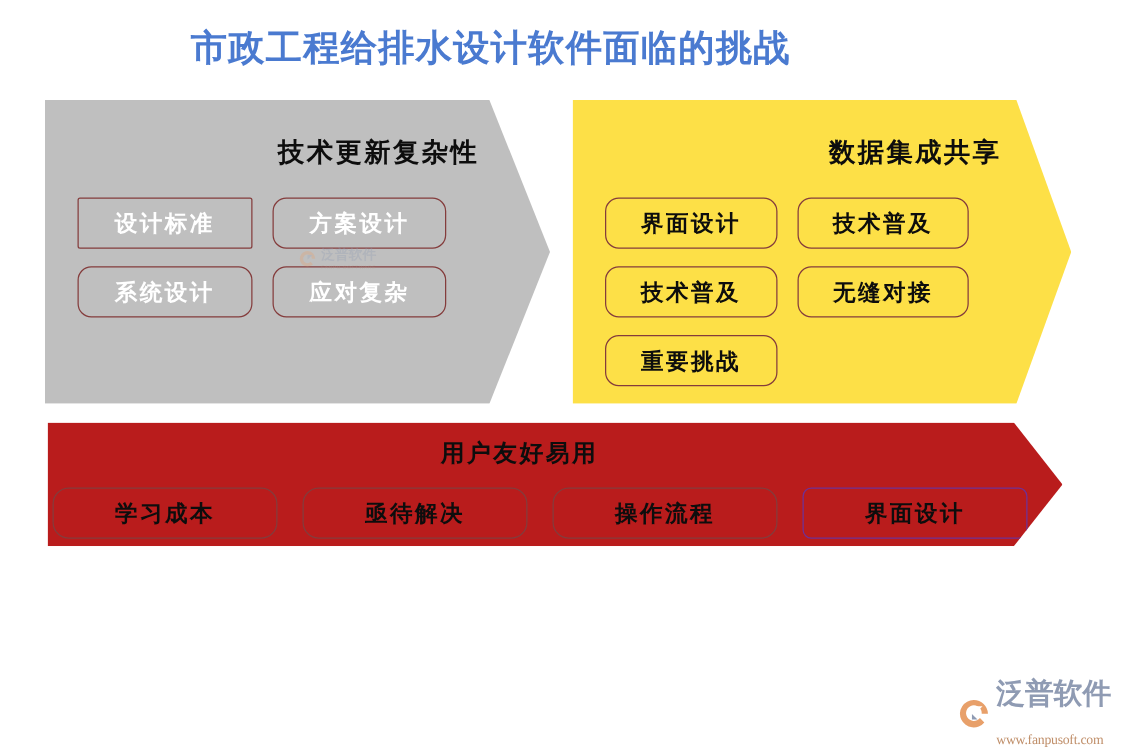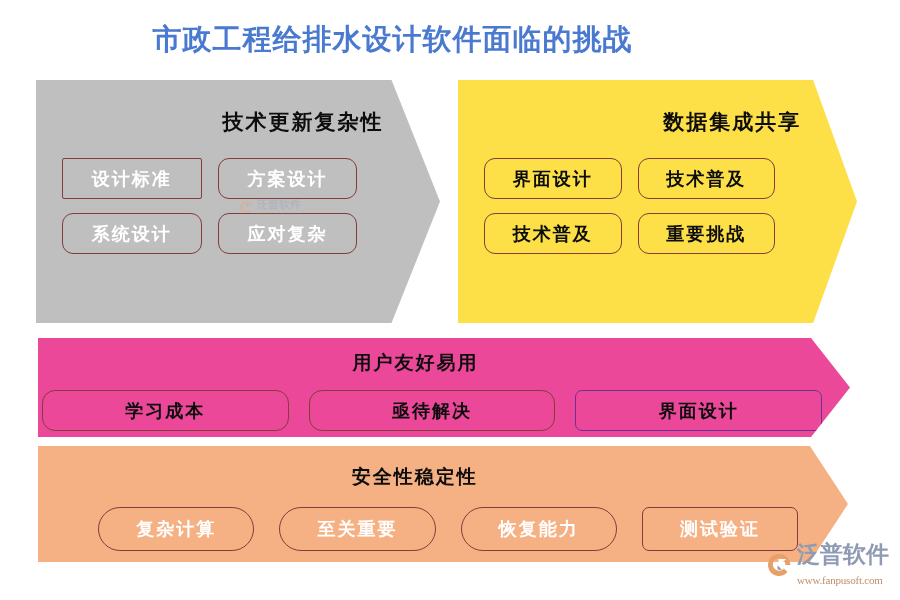--- a/index.html
+++ b/index.html
@@ -97,21 +97,21 @@
   
   .band {
     position: absolute;
     left: 38px;
     box-sizing: border-box;
   }
   .band-pink {
     top: 338px;
     width: 812px;
     height: 99px;
-    background: #ec4899;
+    background: #b91c1c;
     clip-path: polygon(0 0, 95.2% 0, 100% 50%, 95.2% 100%, 0 100%);
     padding-left: 44px;
   }
   .band-orange {
     top: 446px;
     width: 810px;
     height: 116px;
     background: #f5b183;
     clip-path: polygon(0 0, 95.3% 0, 100% 50%, 95.3% 100%, 0 100%);
   }
@@ -206,21 +206,21 @@
     font-size: 23px;
     font-weight: bold;
     color: #8f9bb3;
     line-height: 1;
     letter-spacing: 0px;
   }
   .logo-url {
     font-size: 11px;
     color: #c08f6a;
     letter-spacing: -0.2px;
-    margin-top: 8px;
+    margin-top: 20px;
     font-family: "Liberation Serif", "DejaVu Serif", serif;
   }
 </style>
 </head>
 <body>
 
 <div id="page">
 
   <div class="page-title">市政工程给排水设计软件面临的挑战</div>
 
@@ -233,42 +233,35 @@
       <div class="chip white-text">应对复杂</div>
     </div>
   </div>
 
   <div class="panel panel-light">
     <div class="panel-title">数据集成共享</div>
     <div class="panel-grid">
       <div class="chip dark-text">界面设计</div>
       <div class="chip dark-text">技术普及</div>
       <div class="chip dark-text">技术普及</div>
+      <div class="chip dark-text">无缝对接</div>
       <div class="chip dark-text">重要挑战</div>
     </div>
   </div>
 
   <div class="band band-pink">
     <div class="band-title">用户友好易用</div>
     <div class="band-chips">
       <div class="band-chip">学习成本</div>
       <div class="band-chip">亟待解决</div>
+      <div class="band-chip">操作流程</div>
       <div class="band-chip soft purple">界面设计</div>
     </div>
   </div>
 
-  <div class="band band-orange">
-    <div class="band-title">安全性稳定性</div>
-    <div class="band-chips">
-      <div class="band-chip pill">复杂计算</div>
-      <div class="band-chip pill">至关重要</div>
-      <div class="band-chip pill">恢复能力</div>
-      <div class="band-chip soft">测试验证</div>
-    </div>
-  </div>
 
   <div class="wm-center">
     <svg width="14" height="14" viewBox="0 0 32 32">
       <path d="M16 2a14 14 0 1 0 9.9 23.9l-4.2-4.2A8 8 0 1 1 24 16h6A14 14 0 0 0 16 2z" fill="#e8a06a"></path>
       <path d="M16 9l9 0 -9 9z" fill="#9aa7bd"></path>
     </svg>
     <div>
       <div class="wm-text">泛普软件</div>
       <div class="wm-sub">FANPU SOFTWARE</div>
     </div>

